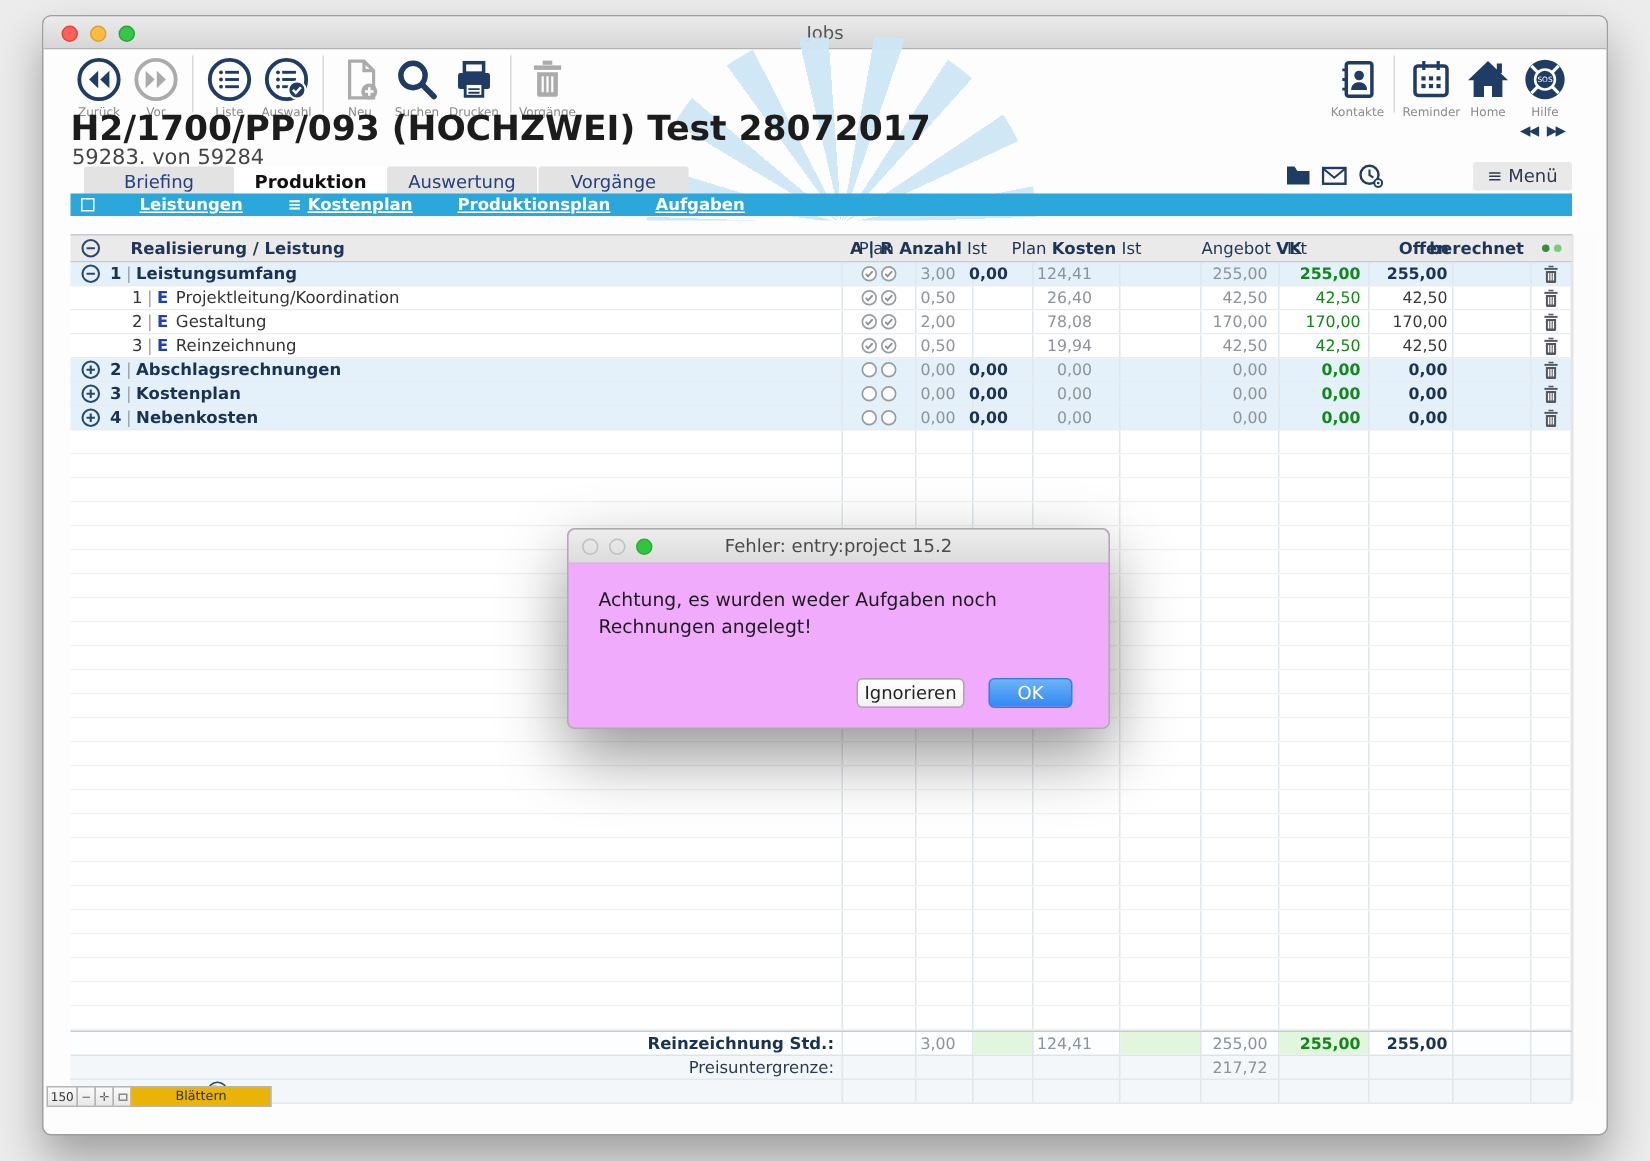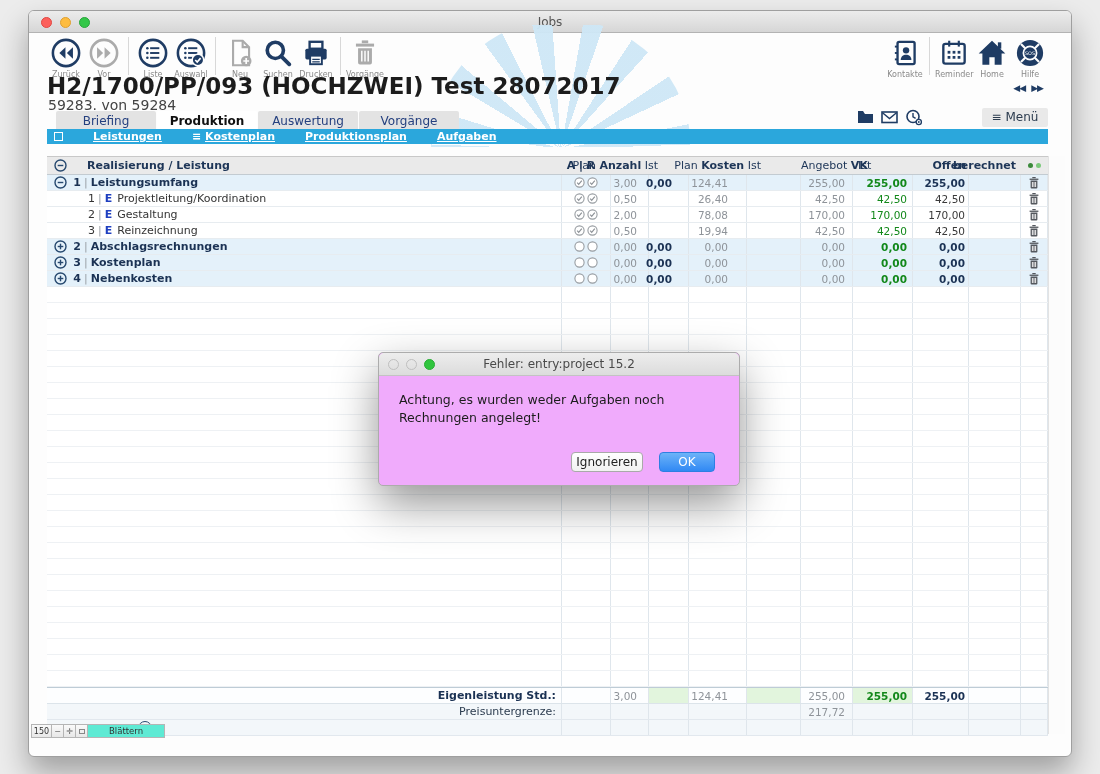--- a/index.html
+++ b/index.html
@@ -109,21 +109,21 @@
   #refresh-wrap{position:absolute;left:91px;top:1px;width:14px;height:14px;border:1.4px solid #27496F;border-radius:50%;
     display:flex;align-items:center;justify-content:center;font-size:9px;color:#27496F;cursor:pointer;}
   
   #scroll-strip{position:absolute;left:1001px;top:0;width:17px;background:#FCFCFC;border-left:1px solid #E3E3E3;}
   
   #statusbar{position:absolute;left:2px;top:713px;height:14px;display:flex;z-index:2;font-size:8px;color:#333;}
   .sb-box{border:1px solid #B5B5B5;background:linear-gradient(#FAFAFA,#E8E8E8);height:14px;display:flex;
     align-items:center;justify-content:center;margin-right:-1px;}
   .sb-zoom{width:21px;}
   .sb-icon{width:13px;color:#666;}
-  .sb-page{width:78px;background:#5eead4;font-size:8.5px;}
+  .sb-page{width:94px;background:#eab308;font-size:8.5px;}
   .mini-box{width:6px;height:5px;border:1px solid #888;}
   
   #dialog{position:absolute;left:378px;top:352px;width:362px;height:134px;z-index:50;border-radius:5px;
     background:#f0abfc;border:1px solid #ACACAC;box-shadow:0 18px 45px rgba(0,0,0,.42);}
   #dialog-titlebar{height:23px;border-radius:5px 5px 0 0;background:linear-gradient(#EDEDED,#DCDCDC);
     border-bottom:1px solid #C3C3C3;position:relative;}
   #dialog-title{text-align:center;font-size:12px;color:#4A4A4A;line-height:23px;}
   .dlights{position:absolute;left:9px;top:6px;display:flex;gap:7px;}
   .dlight{width:11px;height:11px;border-radius:50%;border:1px solid #BFBFBF;background:transparent;}
   .dlight.green{background:#30C53E;border-color:#2AAD36;}
@@ -1008,21 +1008,21 @@
           <div class="cell v"></div>
     <div class="cell v"></div>
           <div class="cell v"></div>
           <div class="cell v"></div>
           <div class="cell v"></div>
           <div class="cell v"></div>
   </div>
       </div>
 
     <div id="f-eigen" class="grid srow">
-      <div class="f-label">Eigenleistung Std.:</div>
+      <div class="f-label">Reinzeichnung Std.:</div>
       <div class="cell v c-ar"></div>
       <div class="cell v num c-planA">3,00</div>
       <div class="cell v greenbg"></div>
       <div class="cell v num c-planK">124,41</div>
       <div class="cell v greenbg"></div>
       <div class="cell v num c-angebot">255,00</div>
       <div class="cell v c-ist greenbg" style="font-weight:bold;">255,00</div>
       <div class="cell v c-offen" style="font-weight:bold;color:#1B3254;">255,00</div>
       <div class="cell v"></div>
       <div class="cell v"></div>

